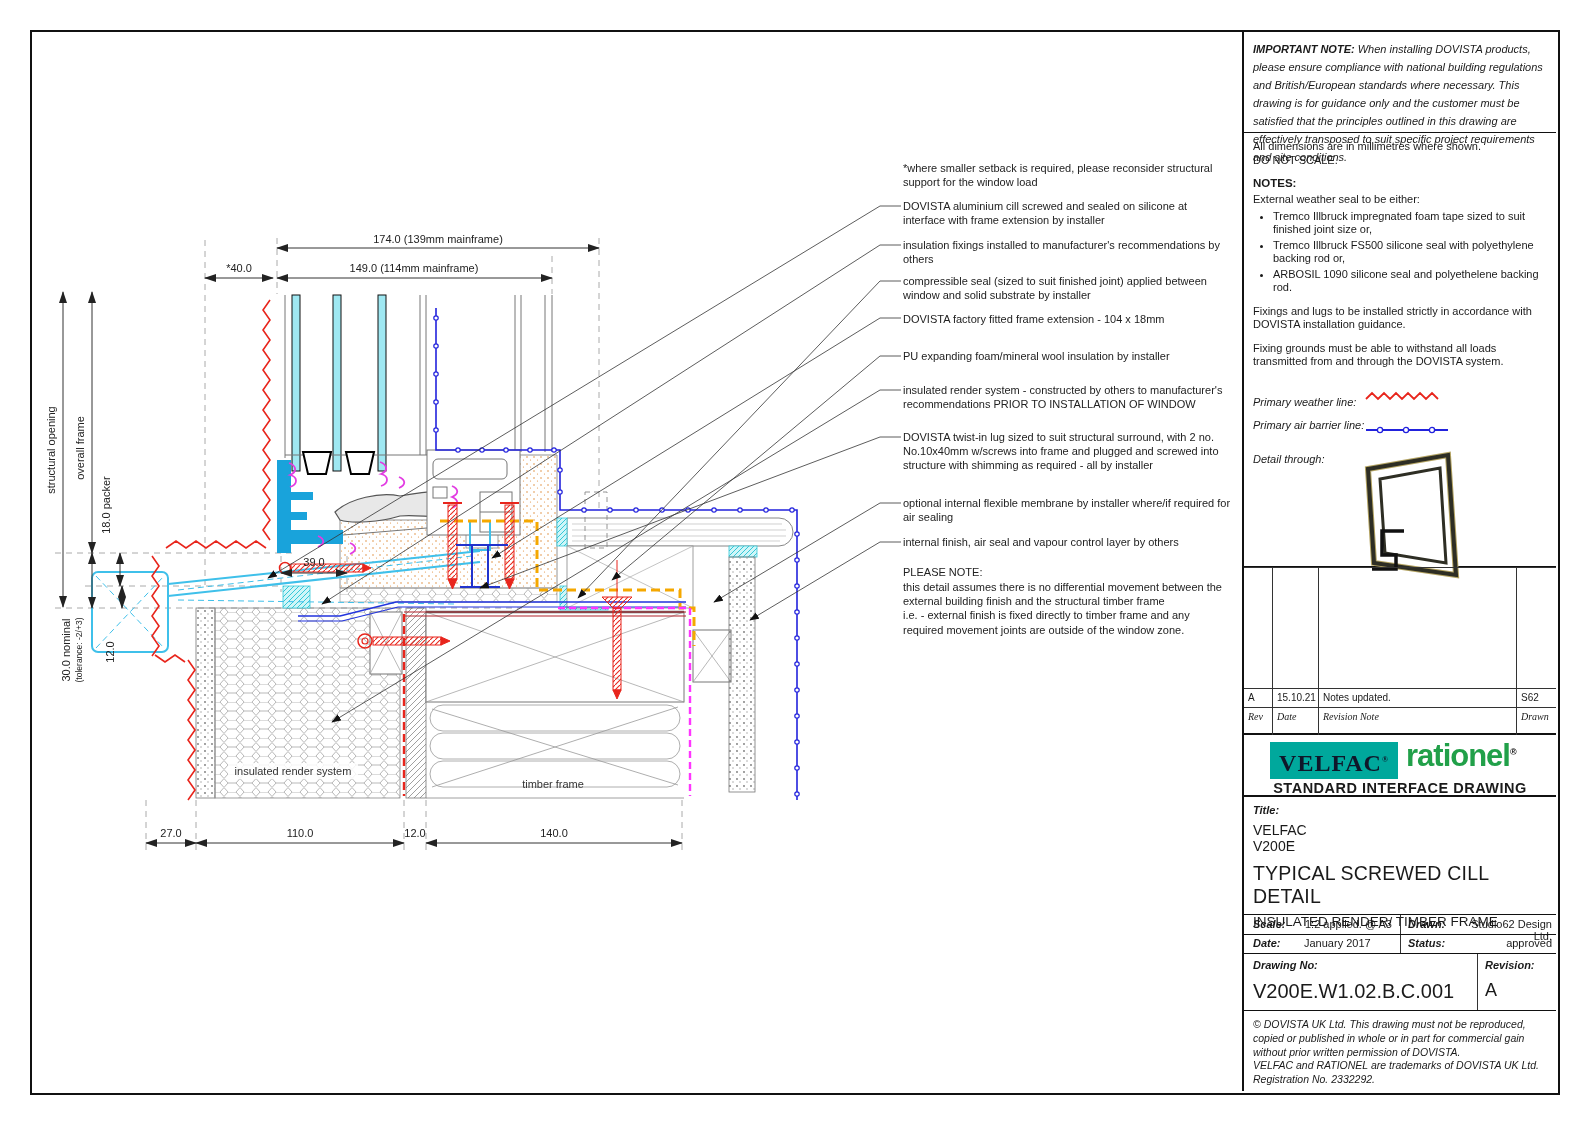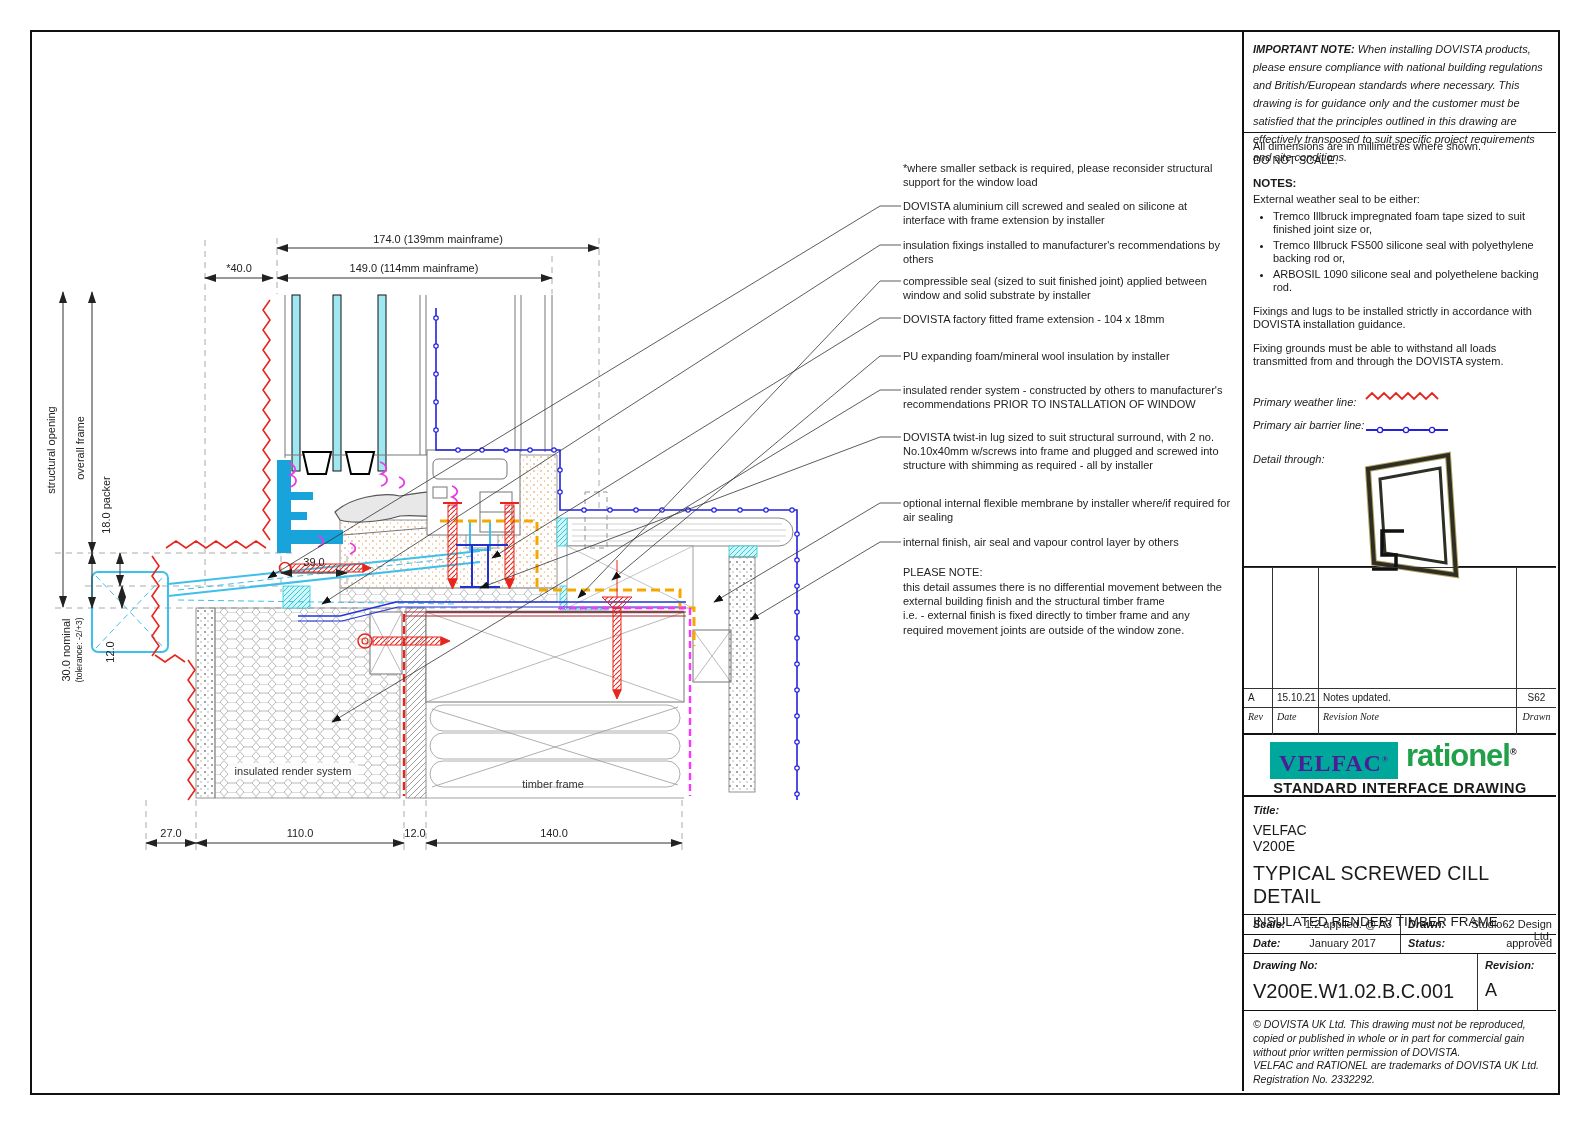--- a/index.html
+++ b/index.html
@@ -11,22 +11,22 @@
   .pad{padding:7px 9px;}
   .it{font-style:italic;font-family:Liberation Serif, serif;}
   .note-text{font-size:11px;line-height:13.2px;font-style:italic;font-weight:500;}
   .plain{font-size:11px;line-height:13.5px;}
   .notes-head{font-weight:bold;font-size:11.5px;margin:10px 0 4px 0;}
   ul.bullets{margin:3px 0 3px 2px;padding-left:18px;}
   ul.bullets li{font-size:11px;line-height:13.5px;margin-bottom:2px;}
   .legend-row{position:absolute;font-size:11px;font-style:italic;}
   .rev-grid{position:absolute;display:grid;grid-template-columns:29px 46px 198px auto;width:100%;box-sizing:border-box;}
   .rev-grid>div{border-right:1px solid #333;border-top:1px solid #333;padding:3px 4px;font-size:10px;box-sizing:border-box;}
-  .rev-grid>div:nth-child(4n){border-right:none;text-align:center;}
-  .logo-velfac{position:absolute;left:26px;top:7px;width:128px;height:37px;background:#00A89C;color:#4c1d95;font-family:"Liberation Serif",serif;font-weight:bold;font-size:24px;text-align:center;line-height:36px;letter-spacing:1px;}
+  .rev-grid>div:nth-child(4n){border-right:none;}
+  .logo-velfac{position:absolute;left:26px;top:7px;width:128px;height:37px;background:#00A89C;color:#0f172a;font-family:"Liberation Serif",serif;font-weight:bold;font-size:24px;text-align:center;line-height:36px;letter-spacing:1px;}
   .logo-velfac sup{font-size:8px;}
   .logo-rationel{position:absolute;left:162px;top:3px;color:#21A049;font-weight:bold;font-size:31px;letter-spacing:-1px;}
   .logo-rationel sup{color:#111;font-size:9px;letter-spacing:0;}
   .logo-sub{position:absolute;left:0;top:45px;width:100%;text-align:center;font-weight:bold;font-size:14.5px;letter-spacing:0.5px;}
   .tb-label{font-size:11px;font-weight:bold;font-style:italic;}
   .tb-val{font-size:11px;}
   .annot{position:absolute;left:903px;width:328px;font-size:11px;line-height:14.2px;color:#222;}
   .copyright div{font-size:10.5px;line-height:13.8px;font-style:italic;font-weight:500;}
   svg text{font-family:"Liberation Sans",sans-serif;}
 </style>
@@ -418,21 +418,21 @@
     <div class="sec" style="top:883px;height:20px">
       <span class="tb-label abs" style="left:9px;top:3px">Scale:</span>
       <span class="tb-val abs" style="left:60px;top:3px;width:88px;text-align:right">1:2 applied. @ A3</span>
       <span class="abs" style="left:156px;top:0;height:100%;border-left:1px solid #333"></span>
       <span class="tb-label abs" style="left:164px;top:3px">Drawn:</span>
       <span class="tb-val abs" style="left:208px;top:3px;width:100px;text-align:right">Studio62 Design Ltd.</span>
     </div>
 
     <div class="sec" style="top:903px;height:19px">
       <span class="tb-label abs" style="left:9px;top:2px">Date:</span>
-      <span class="tb-val abs" style="left:44px;top:2px;width:88px;text-align:right">January 2017</span>
+      <span class="tb-val abs" style="left:60px;top:2px;width:88px;text-align:left">January 2017</span>
       <span class="abs" style="left:156px;top:0;height:100%;border-left:1px solid #333"></span>
       <span class="tb-label abs" style="left:164px;top:2px">Status:</span>
       <span class="tb-val abs" style="left:208px;top:2px;width:100px;text-align:right">approved</span>
     </div>
 
     <div class="sec" style="top:922px;height:57px">
       <span class="tb-label abs" style="left:9px;top:5px">Drawing No:</span>
       <span class="abs" style="left:9px;top:26px;font-size:20px">V200E.W1.02.B.C.001</span>
       <span class="abs" style="left:233px;top:0;height:100%;border-left:1px solid #333"></span>
       <span class="tb-label abs" style="left:241px;top:5px">Revision:</span>

